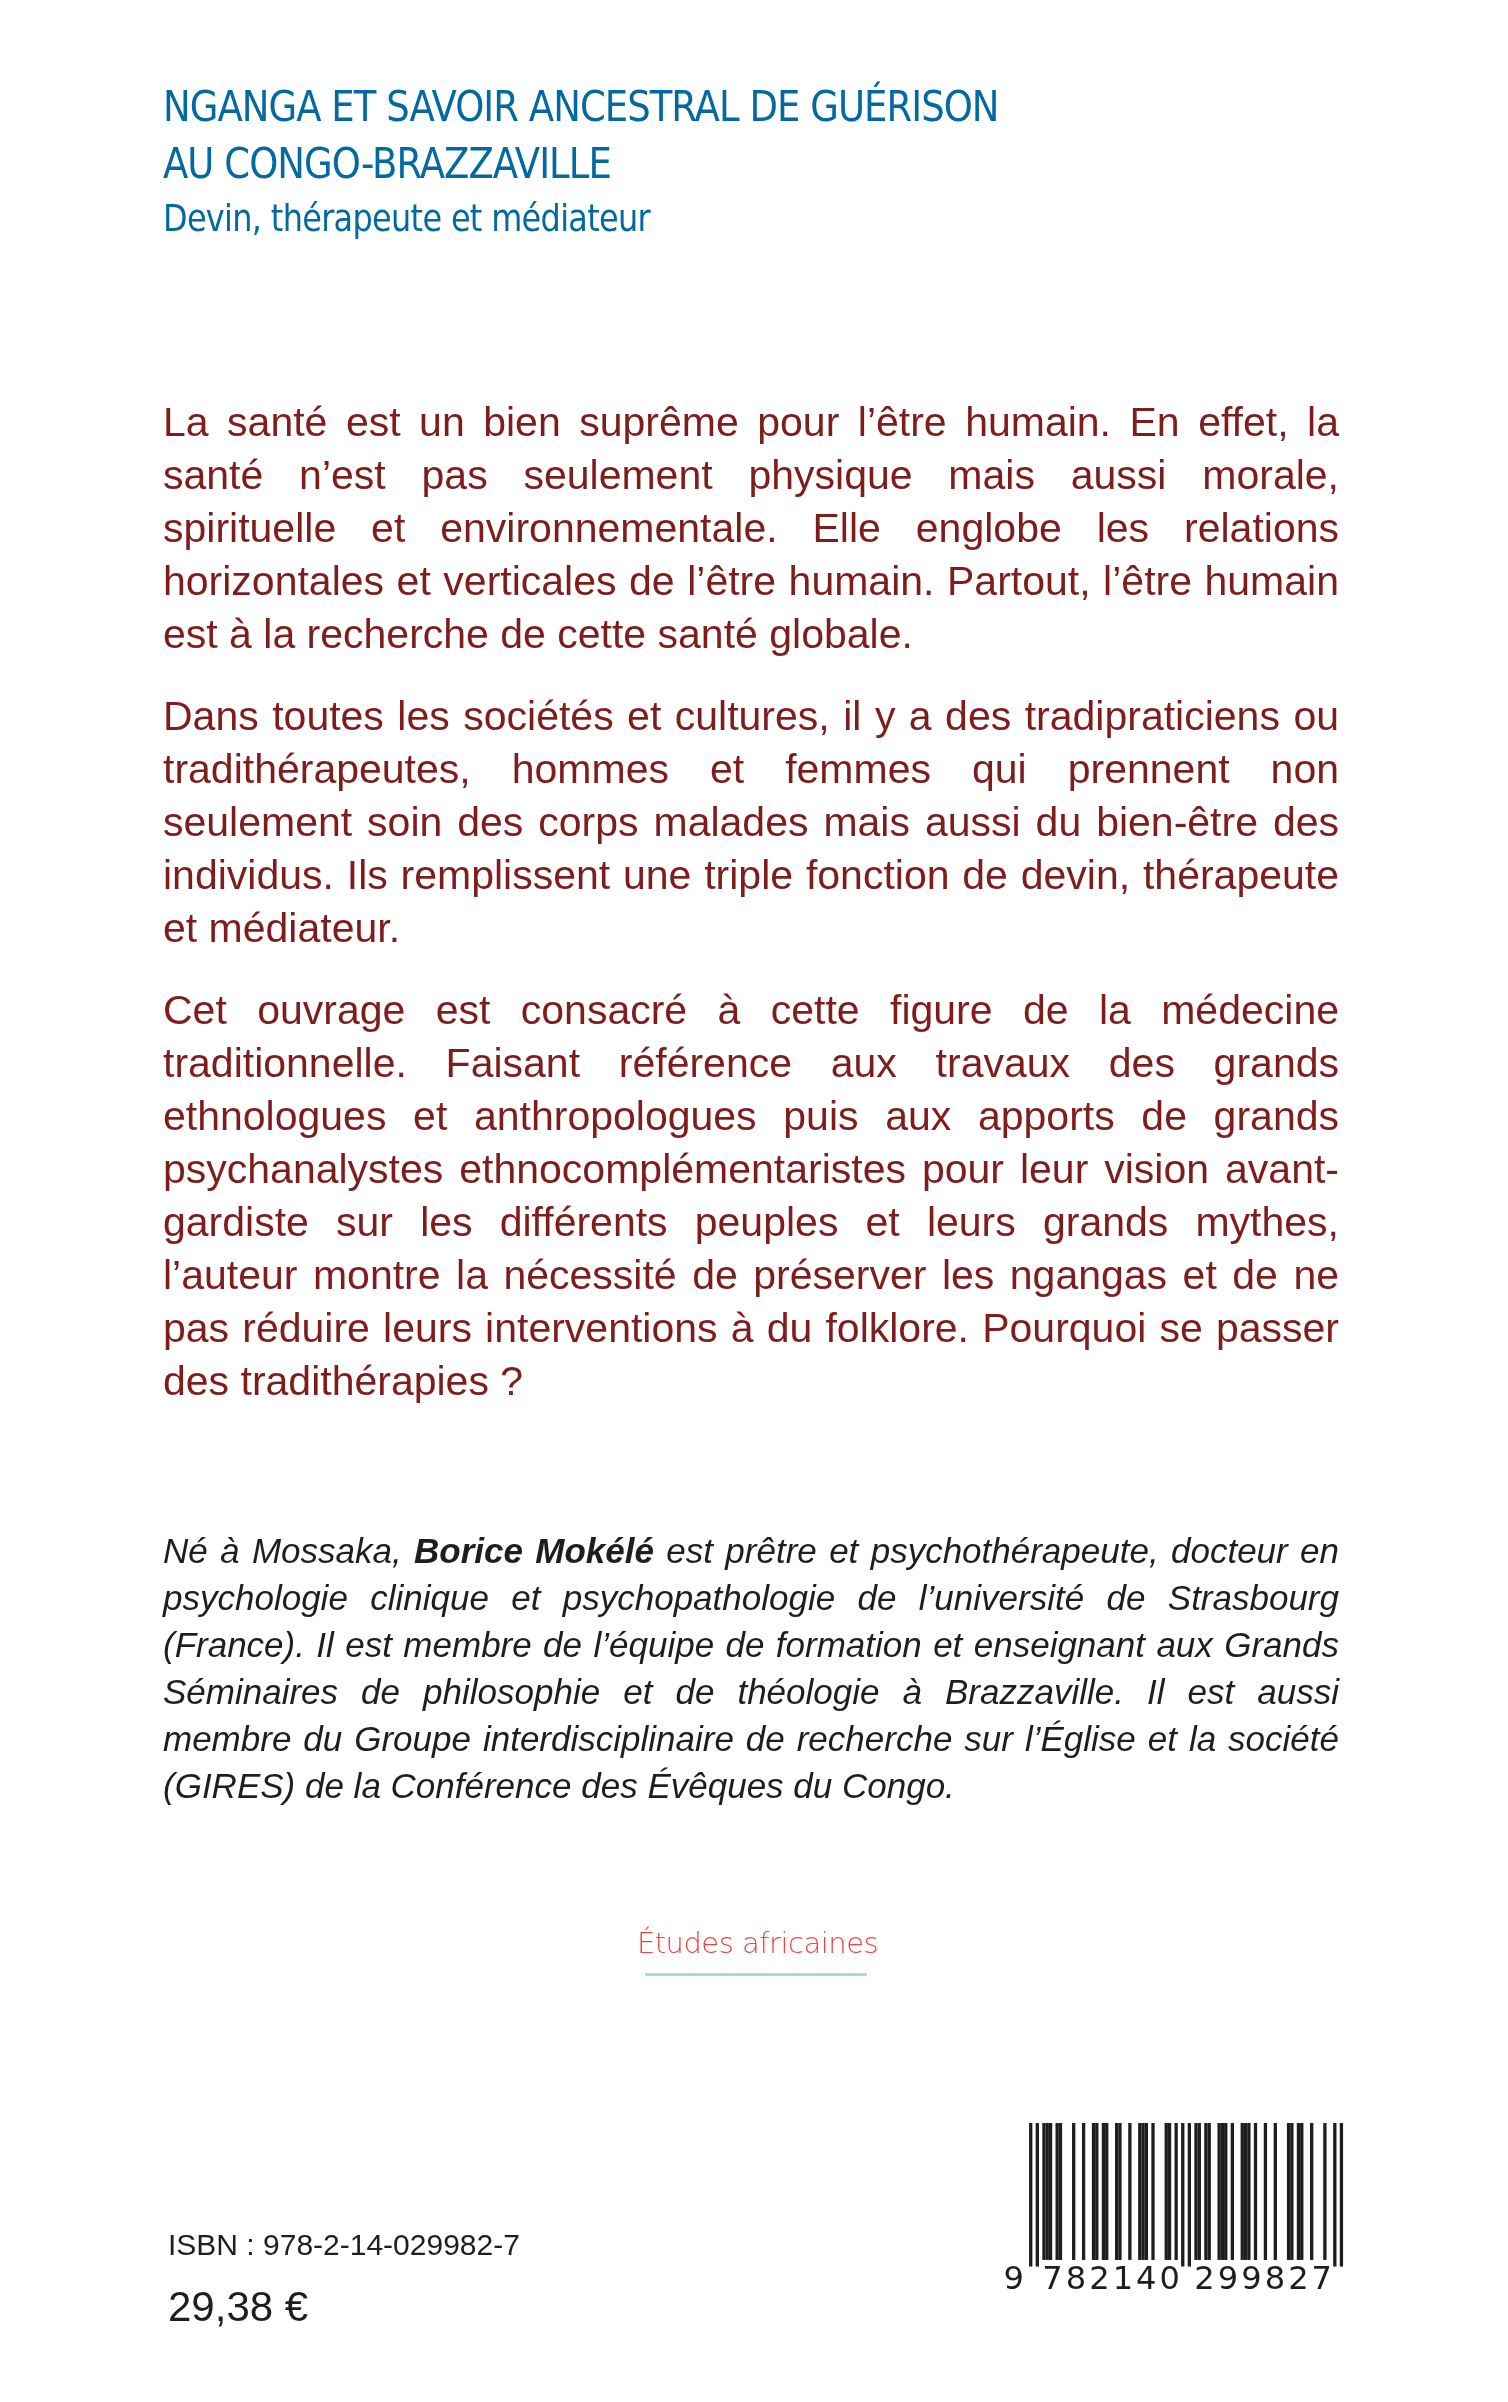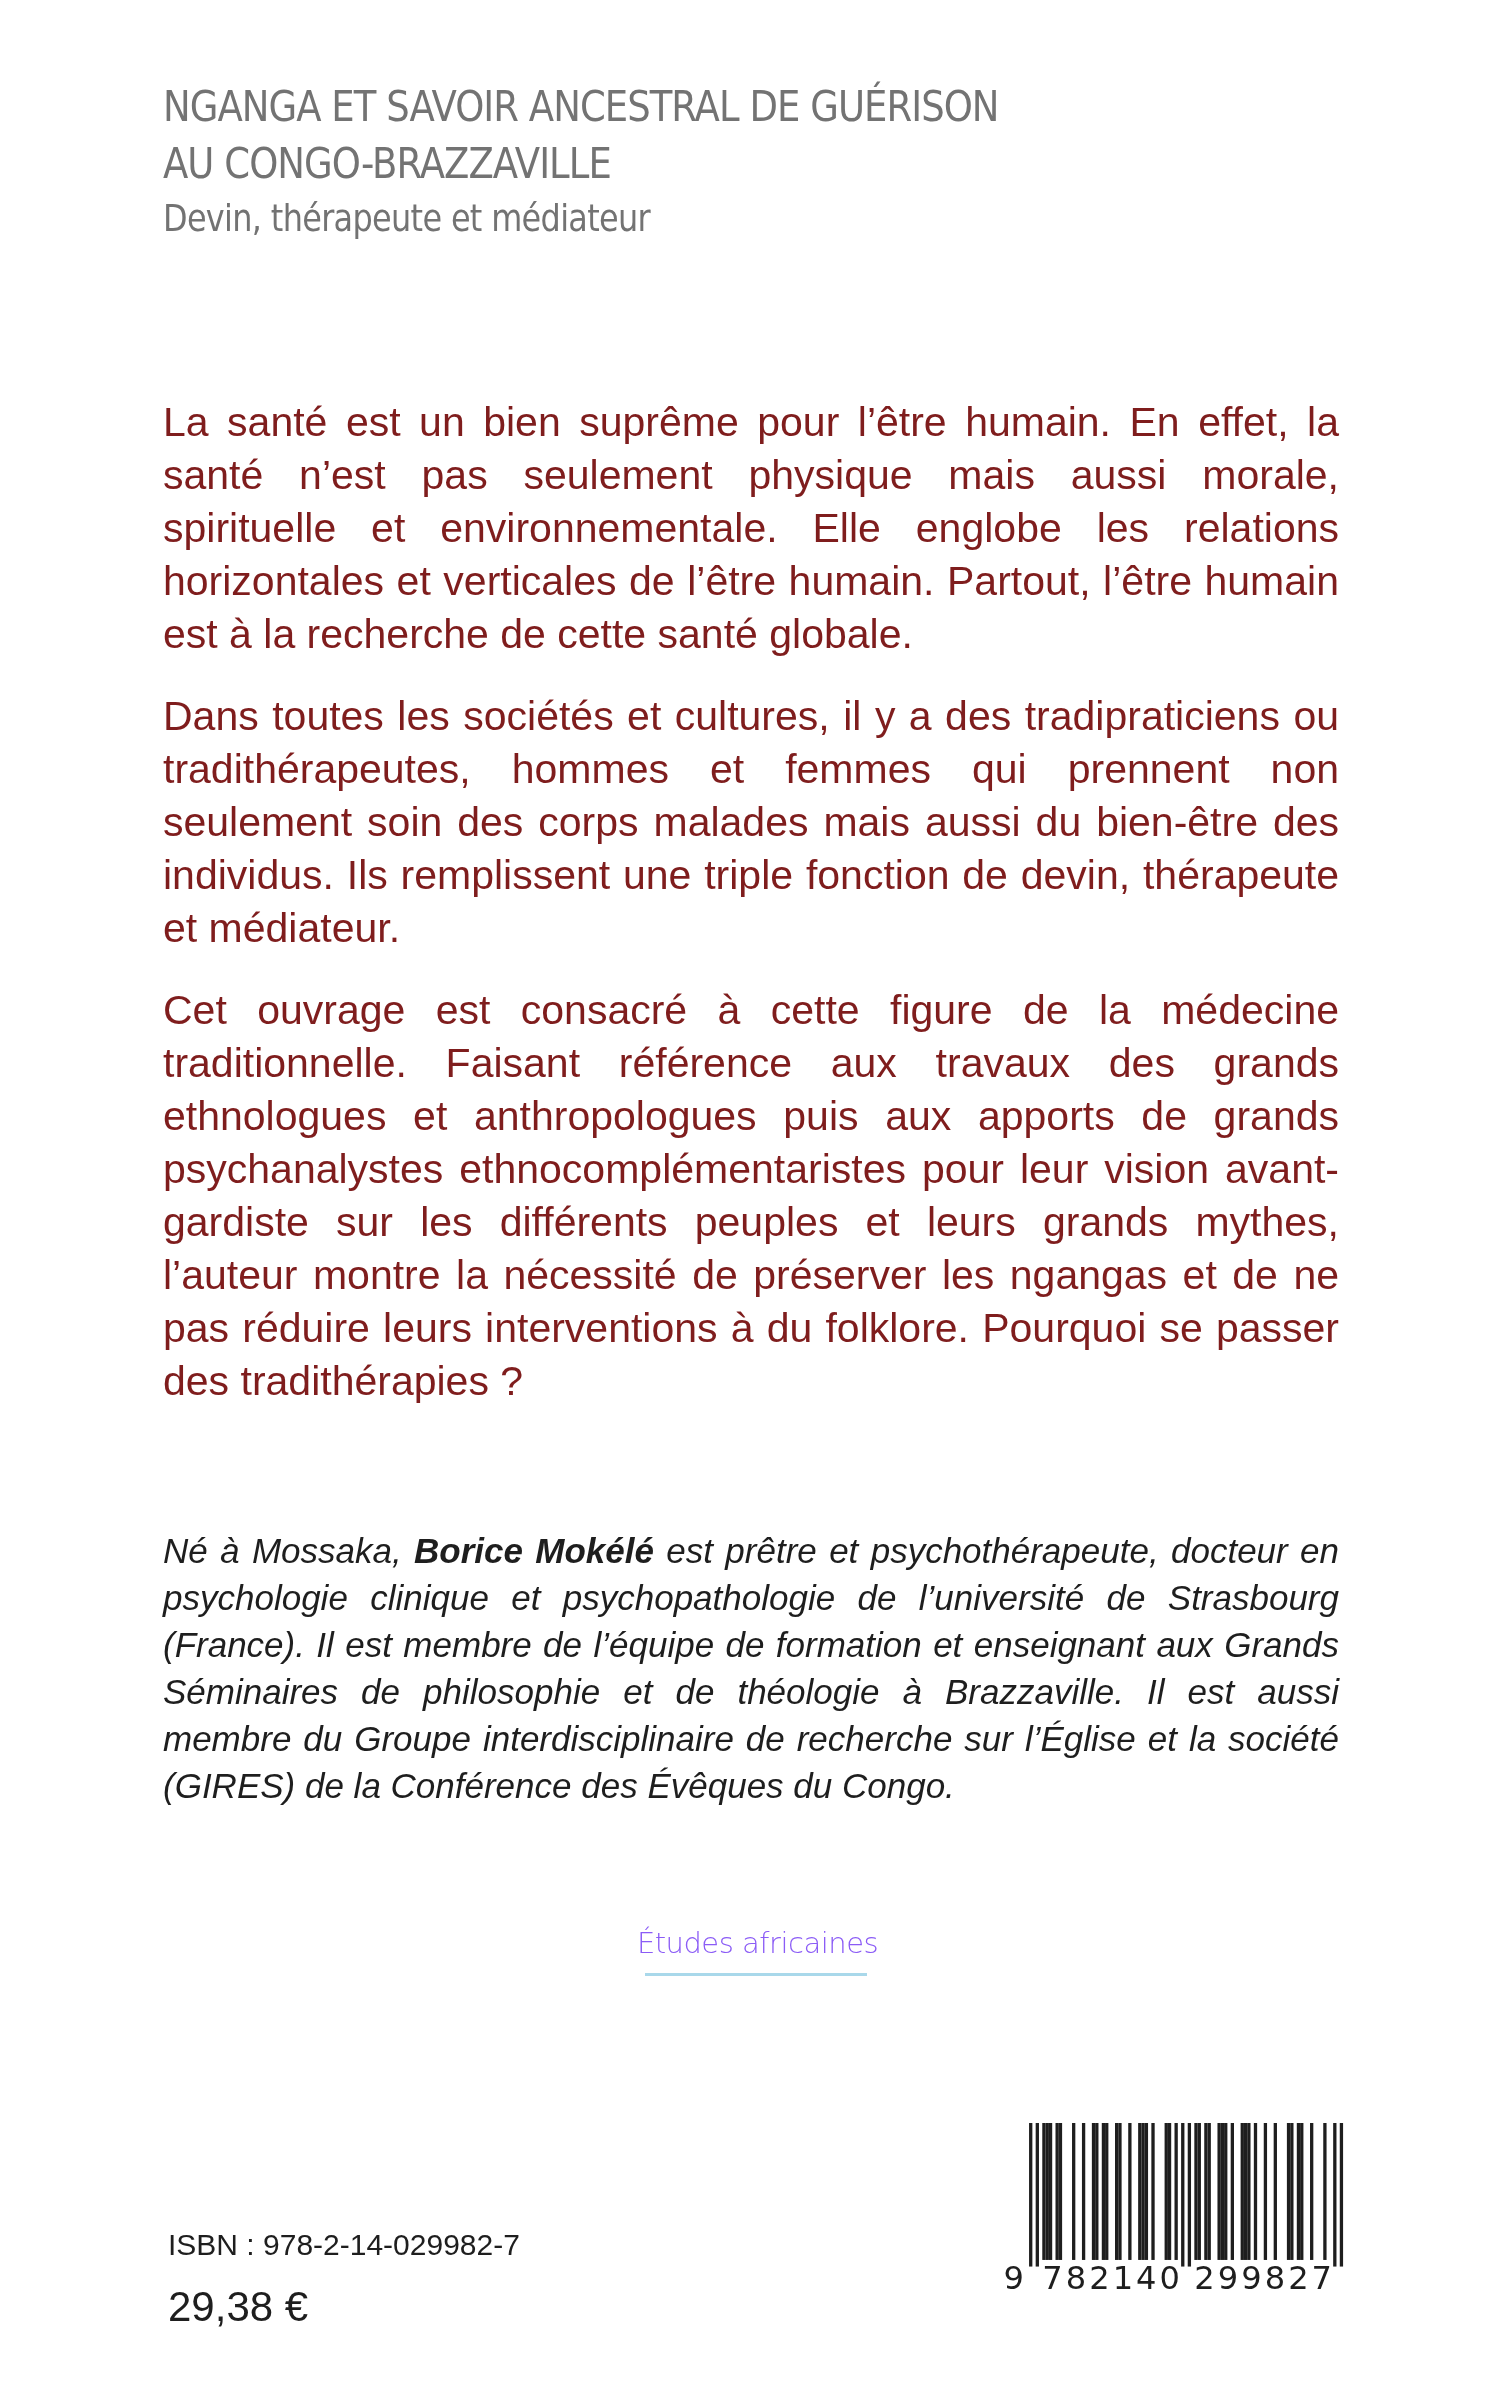--- a/index.html
+++ b/index.html
@@ -1,24 +1,24 @@
 <!DOCTYPE html>
 <html style="font-size:15px"><head>
 <meta charset="utf-8">
 <style>
   html, body { margin:0; padding:0; background:#ffffff; }
   body { width:1508px; height:2403px; position:relative; overflow:hidden; }
-  .title-block { position:absolute; left:163px; top:78px; width:1183px; color:#737373; font-family:"DejaVu Sans", sans-serif; }
+  .title-block { position:absolute; left:163px; top:78px; width:1183px; color:#0369a1; font-family:"DejaVu Sans", sans-serif; }
   .title-line { font-size:43px; line-height:57px; letter-spacing:-1.1px; white-space:nowrap; transform:scaleX(0.86); transform-origin:left; }
   .subtitle { font-size:38px; line-height:53px; margin-top:0px; letter-spacing:-0.8px; white-space:nowrap; transform:scaleX(0.84); transform-origin:left; }
   .body-block { position:absolute; left:163px; top:396px; width:1176px; font-family:"Liberation Sans", sans-serif; color:#7f1d1d; font-size:41px; line-height:53px; }
   .body-block p { margin:0 0 29px 0; text-align:justify; text-align-last:left; }
   .author-block { position:absolute; left:163px; top:1527px; width:1176px; font-family:"Liberation Sans", sans-serif; color:#1e1e1e; font-size:35px; line-height:47px; font-style:italic; text-align:justify; text-align-last:left; }
   .author-block b { font-weight:bold; }
-  .series { position:absolute; left:568px; top:1914px; width:379px; text-align:center; font-family:"DejaVu Sans", sans-serif; color:#8b5cf6; }
+  .series { position:absolute; left:568px; top:1914px; width:379px; text-align:center; font-family:"DejaVu Sans", sans-serif; color:#ef4444; }
   .series-name { font-size:29px; font-weight:200; line-height:59px; letter-spacing:-0.5px; }
   .series-rule { width:222px; height:2.8px; background:#a9d8ea; margin:0 auto; position:relative; left:-1.9px; }
   .series-sub { font-size:26.5px; font-style:italic; line-height:44px; letter-spacing:-0.3px; }
   .cover-note { position:absolute; left:168px; top:2090px; font-family:"Liberation Sans", sans-serif; color:#1e1e1e; font-size:29px; line-height:41px; }
   .isbn { position:absolute; left:168px; top:2226px; font-family:"Liberation Sans", sans-serif; color:#1e1e1e; font-size:30px; line-height:38px; }
   .price { position:absolute; left:168px; top:2281px; font-family:"Liberation Sans", sans-serif; color:#1e1e1e; font-size:42px; line-height:51px; }
   .barcode { position:absolute; left:1003px; top:2123px; width:343px; height:170px; }
   .barcode svg { display:block; }
 </style>
 </head>

